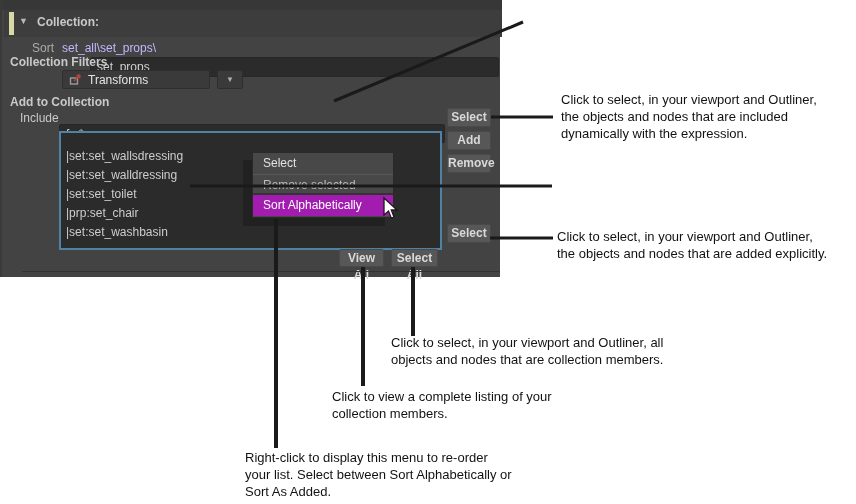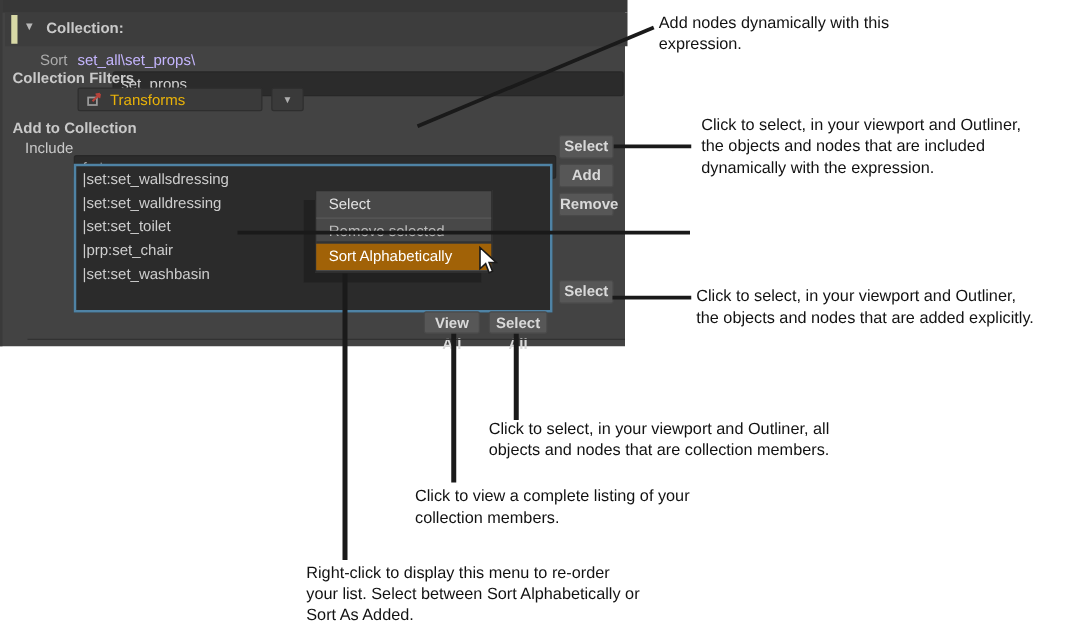--- a/index.html
+++ b/index.html
@@ -10,36 +10,36 @@
   .panel { position:absolute; left:0; top:0; width:500px; height:277px; background:#434343; border-left:2px solid #3a3a3a; }
   .panel-topstrip { position:absolute; left:0; top:0; width:500px; height:10px; background:#373737; }
   .header-band { position:absolute; left:2px; top:10px; width:498px; height:27px; background:#3d3d3d; }
   .accent-bar { position:absolute; left:7px; top:12px; width:5px; height:23px; background:#d8d9a6; }
   .disclosure { position:absolute; left:17px; top:16px; font-size:9px; color:#b8b8b8; }
   .lbl { position:absolute; font-size:12px; color:#c9c9c9; }
   .lbl.b { font-weight:bold; }
   .field { position:absolute; background:#2b2b2b; border:1px solid #272727; border-radius:2px; color:#cfcfcf; font-size:12px; line-height:17px; padding:1px 0 0 6px; }
 
   .dropdown-main { position:absolute; left:60px; top:70px; width:148px; height:19px; background:#3a3a3a; border:1px solid #2e2e2e; border-radius:2px; display:flex; align-items:center; gap:6px; padding-left:6px; }
-  .dropdown-main span { font-size:12px; color:#eab308; }
+  .dropdown-main span { font-size:12px; color:#e5e5e5; }
   .dropdown-arrow { position:absolute; left:215px; top:70px; width:26px; height:19px; background:#3a3a3a; border:1px solid #2e2e2e; border-radius:2px; color:#aeaeae; font-size:8px; text-align:center; line-height:18px; }
 
   .btn { position:absolute; background:#575757; border:1px solid #494949; border-radius:2px; color:#d9d9d9; font-size:12px; font-weight:600; text-align:center; line-height:17px; }
 
-  .nodelist { position:absolute; left:57px; top:131px; width:383px; height:119px; background:#2b2b2b; border:2px solid #4f83a5; padding-top:1px; }
+  .nodelist { position:absolute; left:57px; top:131px; width:383px; height:119px; background:#2b2b2b; border:2px solid #4f83a5; padding-top:14px; }
   .row { height:19px; font-size:12px; color:#cdcdcd; line-height:19px; padding-left:5px; white-space:nowrap; }
   .row.sel { background:#5c88a8; color:#f2f2f2; }
 
   .separator-bottom { position:absolute; left:20px; top:271px; width:478px; height:1px; background:#323232; }
 
   
   .ctxmenu { position:absolute; left:252px; top:152px; width:142px; height:66px; background:#484848; border:1px solid #2a2a2a; box-shadow:-9px 8px 0 rgba(25,25,25,0.55); z-index:5; }
   .mitem { height:21px; font-size:12px; color:#e2e2e2; line-height:21px; padding-left:10px; }
   .mitem.dim { color:#bdbdbd; border-top:1px solid #585858; box-shadow:0 -2px 0 #333 inset; }
-  .mitem.hl { background:#a16207; color:#ffffff; }
+  .mitem.hl { background:#a21caf; color:#ffffff; }
 
   
   .note { position:absolute; font-size:13px; line-height:17px; color:#121212; white-space:pre-line; }
 
   svg.overlay { position:absolute; left:0; top:0; width:856px; height:504px; z-index:9; pointer-events:none; }
 </style>
 </head>
 <body>
 
 <div id="stage">
@@ -89,22 +89,20 @@
 
     <div class="separator-bottom"></div>
   </div>
 
   <div class="ctxmenu">
     <div class="mitem">Select</div>
     <div class="mitem dim">Remove selected</div>
     <div class="mitem hl">Sort Alphabetically</div>
   </div>
 
-  <div class="note" style="left:527px; top:9px;">Add nodes dynamically with this
-expression.</div>
   <div class="note" style="left:561px; top:91px;">Click to select, in your viewport and Outliner,
 the objects and nodes that are included
 dynamically with the expression.</div>
   <div class="note" style="left:557px; top:228px;">Click to select, in your viewport and Outliner,
 the objects and nodes that are added explicitly.</div>
   <div class="note" style="left:391px; top:334px;">Click to select, in your viewport and Outliner, all
 objects and nodes that are collection members.</div>
   <div class="note" style="left:245px; top:449px;">Right-click to display this menu to re-order
 your list. Select between Sort Alphabetically or
 Sort As Added.</div>

